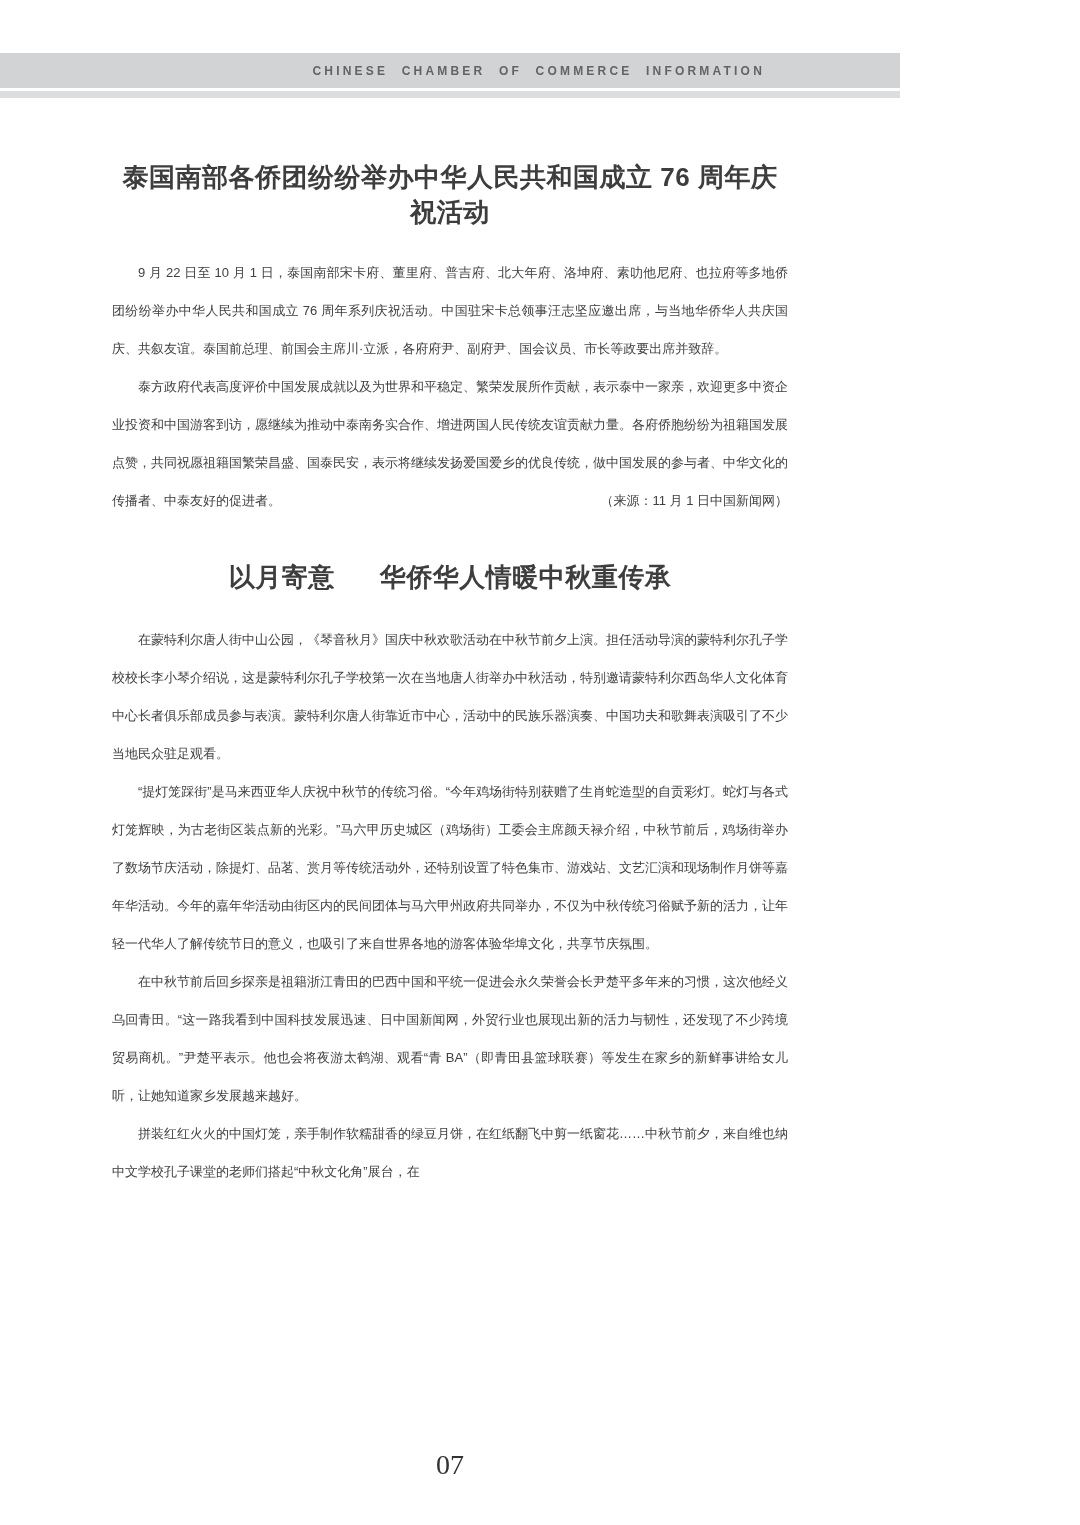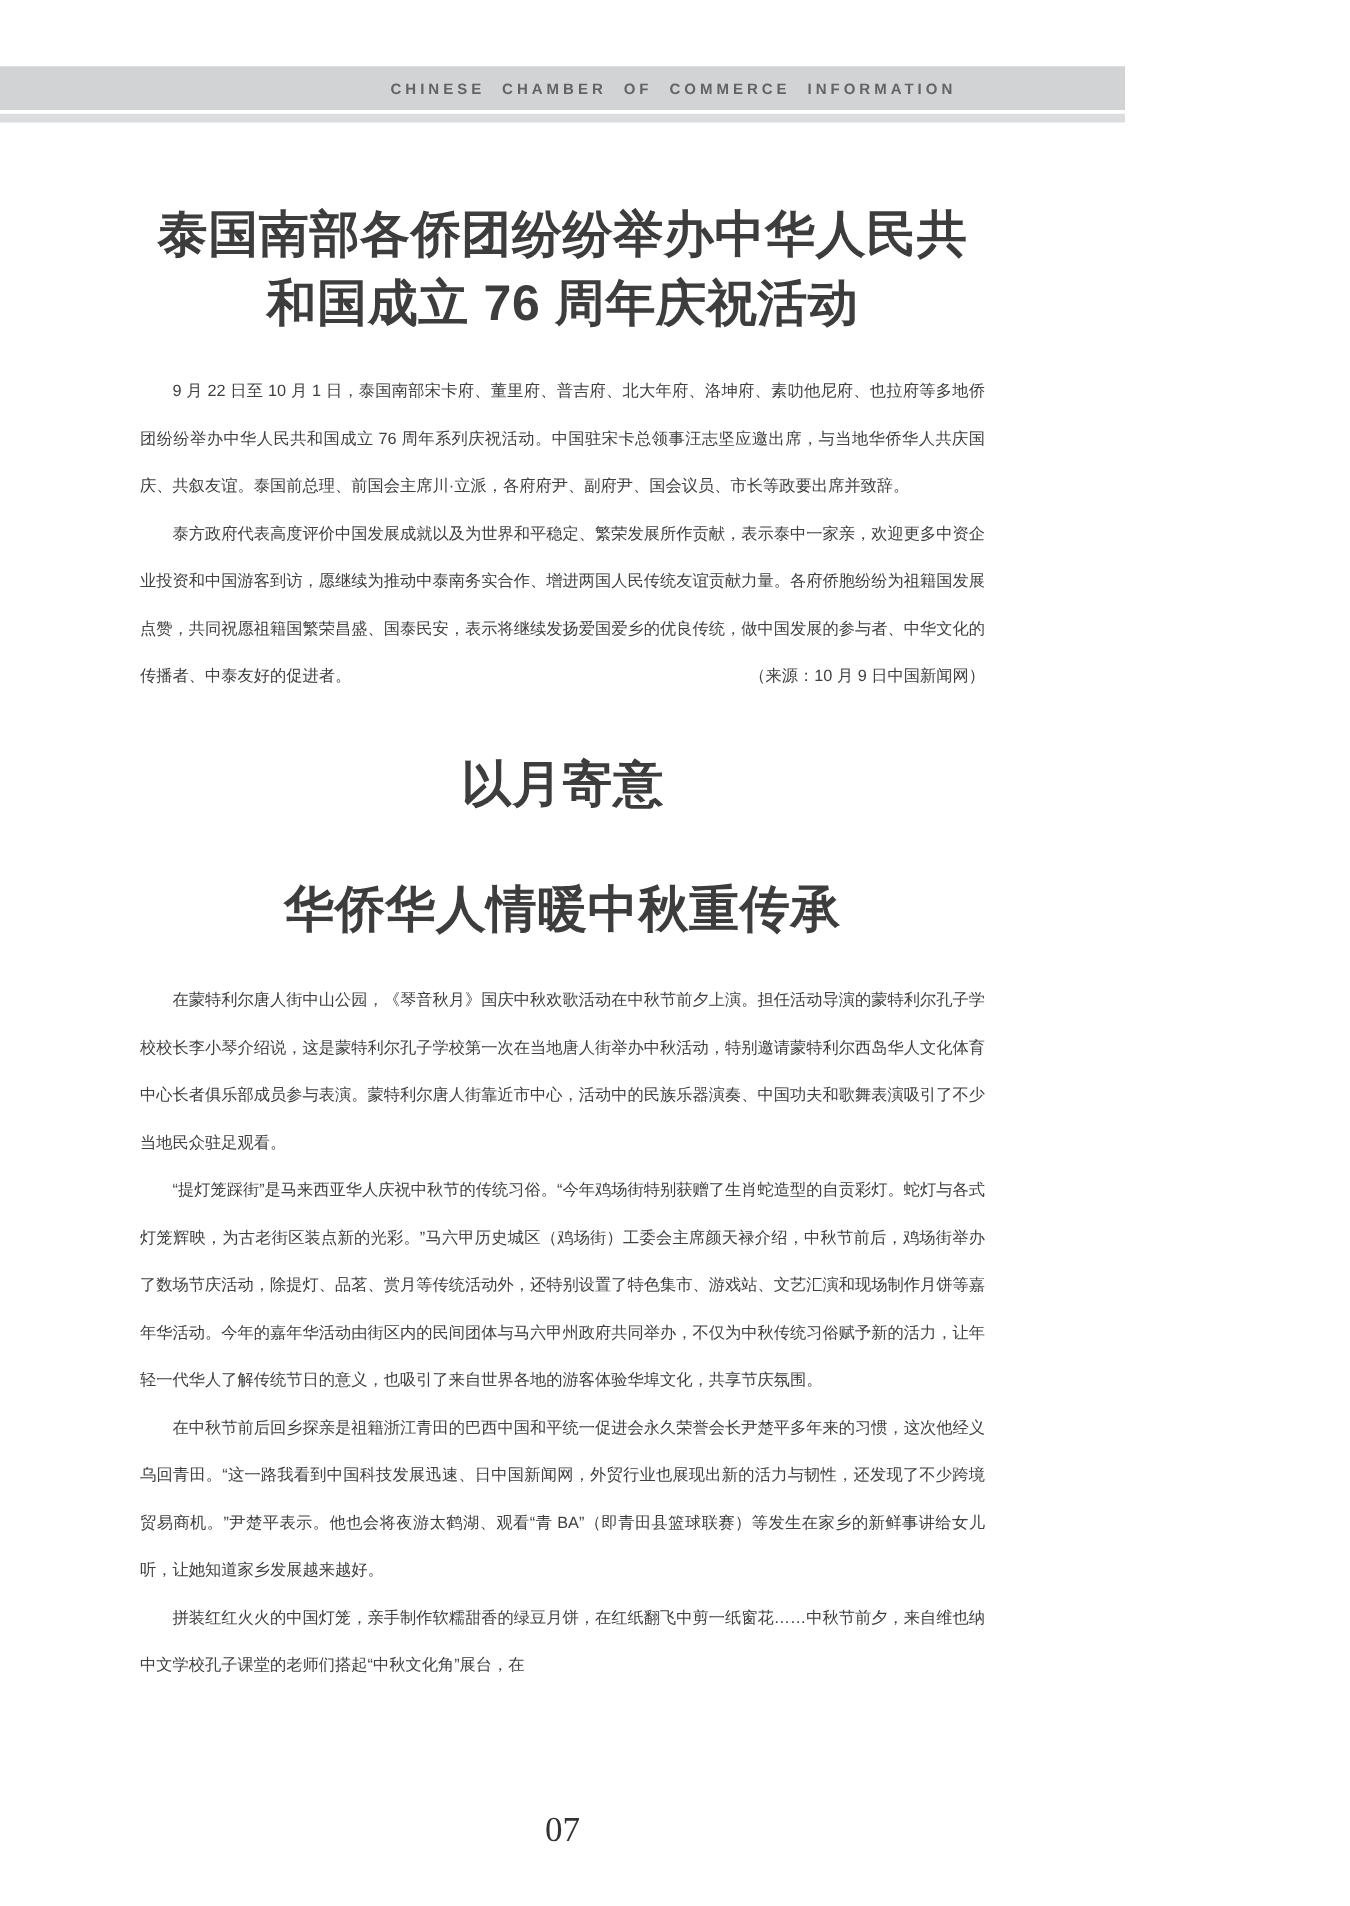--- a/index.html
+++ b/index.html
@@ -37,33 +37,32 @@
   .band-thin{
     position:absolute;
     top:91px;left:0;right:0;height:7px;
     background:var(--band-thin-bg);
   }
   .content{
     position:absolute;
     top:98px;left:112px;right:112px;
   }
   .article-title{
-    font-size:40px;
+    font-size:26px;
     font-weight:bold;
     color:var(--title-color);
     text-align:center;
     margin:62px 0 24px 0;
     letter-spacing:0.5px;
   }
   .article-title.second{
     margin:40px 0 26px 0;
     display:flex;
     justify-content:center;
     gap:45px;
-    flex-direction:column;
   }
   .body-para{
     font-size:13px;
     line-height:38px;
     color:var(--body-color);
     text-align:justify;
     text-indent:2em;
     margin:0;
   }
   .source-ref{
@@ -88,21 +87,21 @@
     <span class="band-label">CHINESE CHAMBER OF COMMERCE INFORMATION</span>
   </div>
   <div class="band-thin"></div>
 
   <div class="content">
 
     <h1 class="article-title">泰国南部各侨团纷纷举办中华人民共和国成立 76 周年庆祝活动</h1>
 
     <p class="body-para">9 月 22 日至 10 月 1 日，泰国南部宋卡府、董里府、普吉府、北大年府、洛坤府、素叻他尼府、也拉府等多地侨团纷纷举办中华人民共和国成立 76 周年系列庆祝活动。中国驻宋卡总领事汪志坚应邀出席，与当地华侨华人共庆国庆、共叙友谊。泰国前总理、前国会主席川·立派，各府府尹、副府尹、国会议员、市长等政要出席并致辞。</p>
 
-    <p class="body-para"><span>泰方政府代表高度评价中国发展成就以及为世界和平稳定、繁荣发展所作贡献，表示泰中一家亲，欢迎更多中资企业投资和中国游客到访，愿继续为推动中泰南务实合作、增进两国人民传统友谊贡献力量。各府侨胞纷纷为祖籍国发展点赞，共同祝愿祖籍国繁荣昌盛、国泰民安，表示将继续发扬爱国爱乡的优良传统，做中国发展的参与者、中华文化的传播者、中泰友好的促进者。</span><span class="source-ref">（来源：10 月 9 日中国新闻网）</span></p>
+    <p class="body-para"><span>泰方政府代表高度评价中国发展成就以及为世界和平稳定、繁荣发展所作贡献，表示泰中一家亲，欢迎更多中资企业投资和中国游客到访，愿继续为推动中泰南务实合作、增进两国人民传统友谊贡献力量。各府侨胞纷纷为祖籍国发展点赞，共同祝愿祖籍国繁荣昌盛、国泰民安，表示将继续发扬爱国爱乡的优良传统，做中国发展的参与者、中华文化的传播者、中泰友好的促进者。</span><span class="source-ref">（来源：11 月 1 日中国新闻网）</span></p>
 
     <h1 class="article-title second">
       <span>以月寄意</span>
       <span>华侨华人情暖中秋重传承</span>
     </h1>
 
     <p class="body-para">在蒙特利尔唐人街中山公园，《琴音秋月》国庆中秋欢歌活动在中秋节前夕上演。担任活动导演的蒙特利尔孔子学校校长李小琴介绍说，这是蒙特利尔孔子学校第一次在当地唐人街举办中秋活动，特别邀请蒙特利尔西岛华人文化体育中心长者俱乐部成员参与表演。蒙特利尔唐人街靠近市中心，活动中的民族乐器演奏、中国功夫和歌舞表演吸引了不少当地民众驻足观看。</p>
 
     <p class="body-para">“提灯笼踩街”是马来西亚华人庆祝中秋节的传统习俗。“今年鸡场街特别获赠了生肖蛇造型的自贡彩灯。蛇灯与各式灯笼辉映，为古老街区装点新的光彩。”马六甲历史城区（鸡场街）工委会主席颜天禄介绍，中秋节前后，鸡场街举办了数场节庆活动，除提灯、品茗、赏月等传统活动外，还特别设置了特色集市、游戏站、文艺汇演和现场制作月饼等嘉年华活动。今年的嘉年华活动由街区内的民间团体与马六甲州政府共同举办，不仅为中秋传统习俗赋予新的活力，让年轻一代华人了解传统节日的意义，也吸引了来自世界各地的游客体验华埠文化，共享节庆氛围。</p>
 

